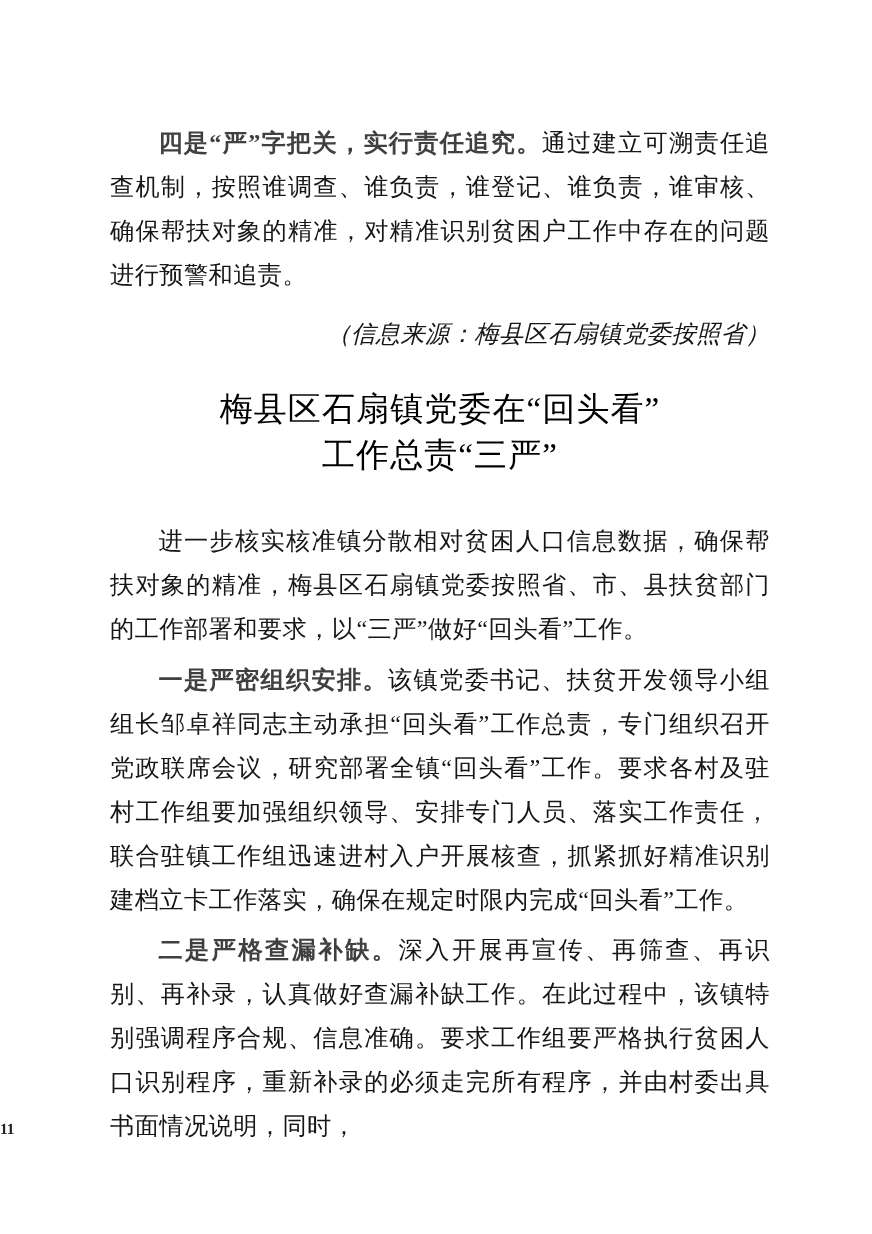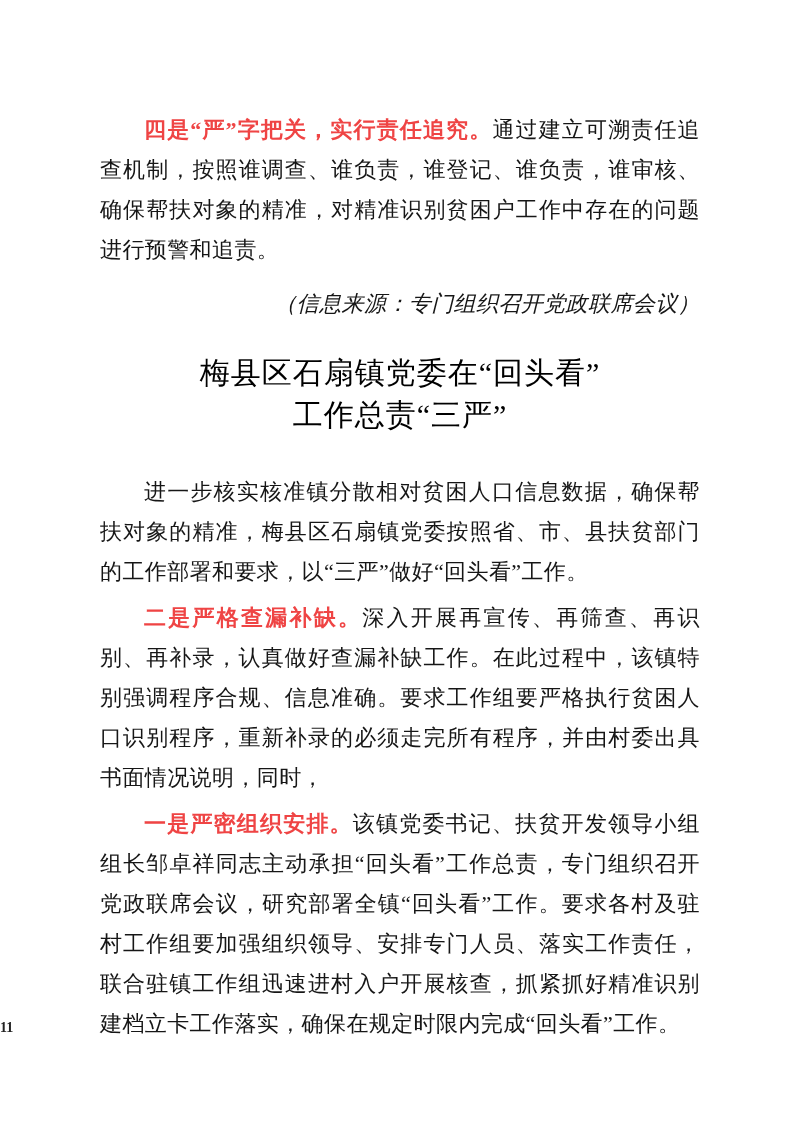--- a/index.html
+++ b/index.html
@@ -22,21 +22,21 @@
   .para {
     font-size: 22px;
     line-height: 40px;
     text-align: justify;
     text-indent: 2em;
     color: #161616;
     letter-spacing: 0.4px;
   }
   .para .lead {
     font-weight: 700;
-    color: #ef4444;
+    color: #404040;
   }
   .source-line {
     font-size: 22px;
     line-height: 40px;
     text-align: right;
     font-style: italic;
     color: #161616;
     margin-top: 14px;
     letter-spacing: 0.4px;
   }
@@ -67,29 +67,29 @@
   }
 </style>
 </head>
 <body>
 
 <div class="page">
   <div class="doc-body">
 
     <p class="para"><span class="lead">四是“严”字把关，实行责任追究。</span><span>通过建立可溯责任追查机制，按照谁调查、谁负责，谁登记、谁负责，谁审核、确保帮扶对象的精准，对精准识别贫困户工作中存在的问题进行预警和追责。</span></p>
 
-    <p class="source-line">（信息来源：专门组织召开党政联席会议）</p>
+    <p class="source-line">（信息来源：梅县区石扇镇党委按照省）</p>
 
     <div class="article-title">
       <div>梅县区石扇镇党委在“回头看”</div>
       <div>工作总责“三严”</div>
     </div>
 
     <p class="para intro-para">进一步核实核准镇分散相对贫困人口信息数据，确保帮扶对象的精准，梅县区石扇镇党委按照省、市、县扶贫部门的工作部署和要求，以“三严”做好“回头看”工作。</p>
 
+    <p class="para point-para"><span class="lead">一是严密组织安排。</span><span>该镇党委书记、扶贫开发领导小组组长邹卓祥同志主动承担“回头看”工作总责，专门组织召开党政联席会议，研究部署全镇“回头看”工作。要求各村及驻村工作组要加强组织领导、安排专门人员、落实工作责任，联合驻镇工作组迅速进村入户开展核查，抓紧抓好精准识别建档立卡工作落实，确保在规定时限内完成“回头看”工作。</span></p>
+
     <p class="para point-para"><span class="lead">二是严格查漏补缺。</span><span>深入开展再宣传、再筛查、再识别、再补录，认真做好查漏补缺工作。在此过程中，该镇特别强调程序合规、信息准确。要求工作组要严格执行贫困人口识别程序，重新补录的必须走完所有程序，并由村委出具书面情况说明，同时，</span></p>
-
-    <p class="para point-para"><span class="lead">一是严密组织安排。</span><span>该镇党委书记、扶贫开发领导小组组长邹卓祥同志主动承担“回头看”工作总责，专门组织召开党政联席会议，研究部署全镇“回头看”工作。要求各村及驻村工作组要加强组织领导、安排专门人员、落实工作责任，联合驻镇工作组迅速进村入户开展核查，抓紧抓好精准识别建档立卡工作落实，确保在规定时限内完成“回头看”工作。</span></p>
 
   </div>
 
   <div class="page-number">11</div>
 </div>
 
 </body></html>

